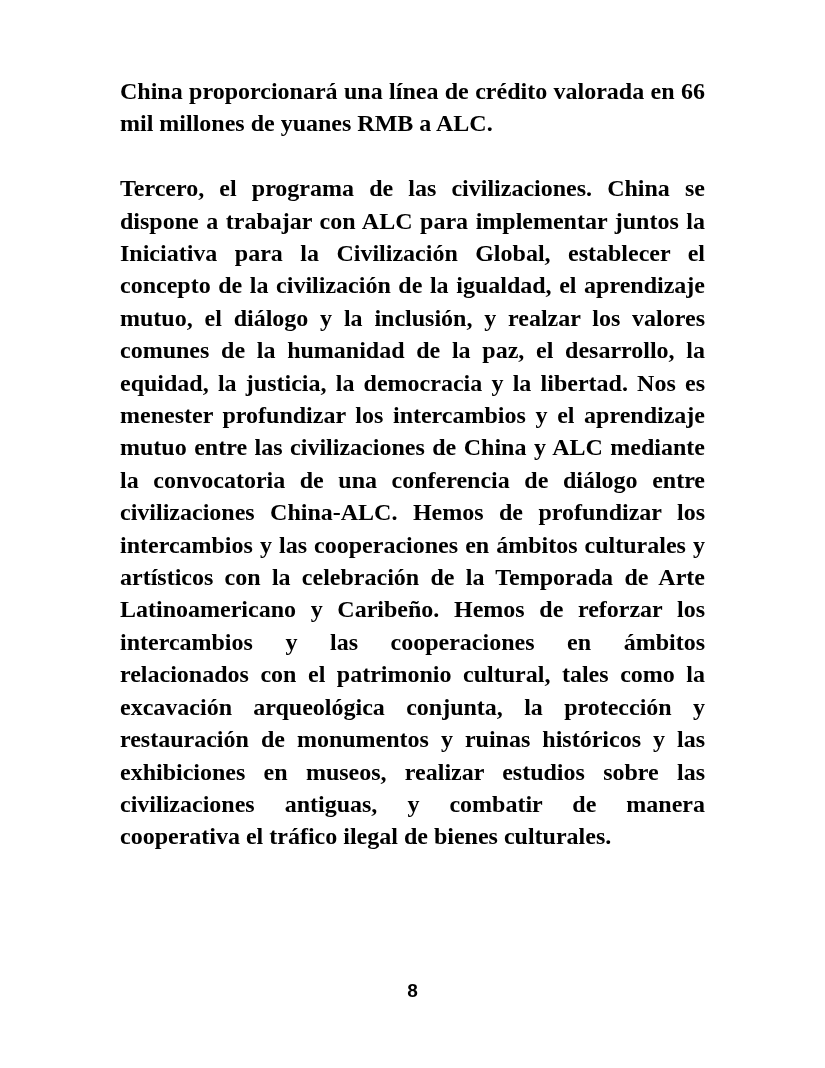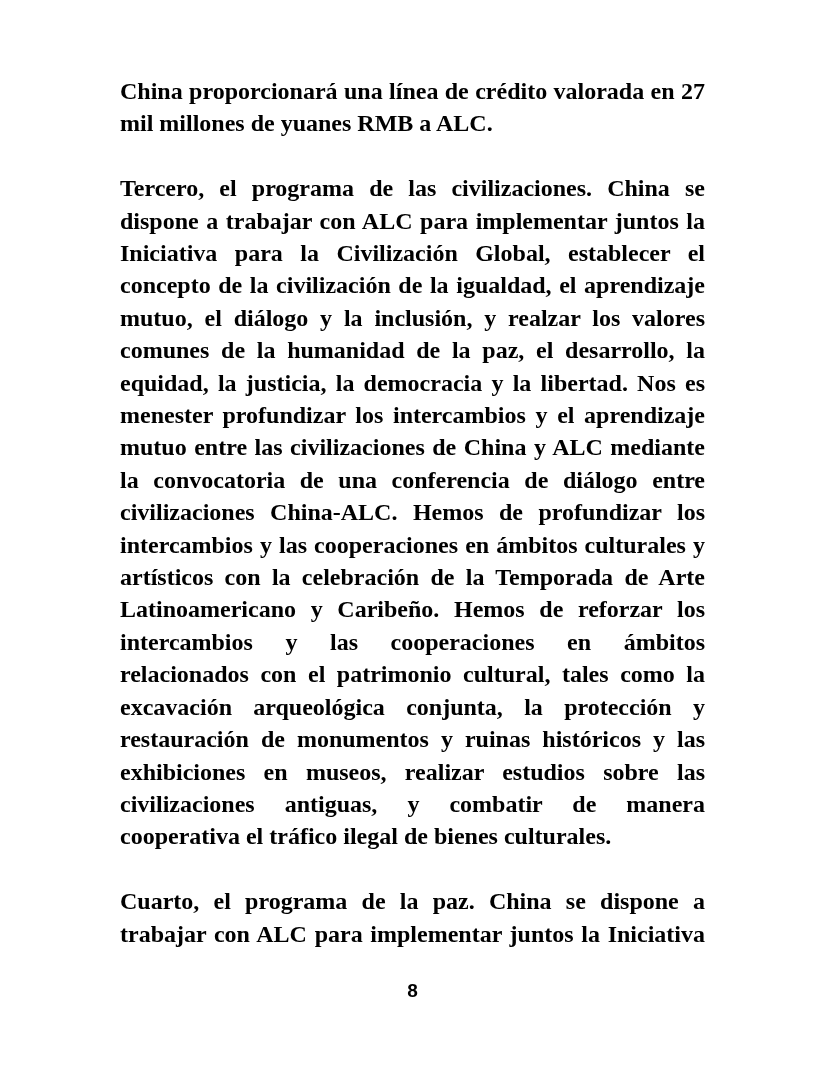--- a/index.html
+++ b/index.html
@@ -48,18 +48,17 @@
     font-weight: bold;
     font-size: 19px;
     line-height: 19px;
   }
 </style>
 </head>
 <body>
 
 <div class="page">
   <div class="content">
-    <p class="para">China proporcionará una línea de crédito valorada en 27 mil millones de yuanes RMB a ALC.</p>
+    <p class="para">China proporcionará una línea de crédito valorada en 66 mil millones de yuanes RMB a ALC.</p>
     <p class="para">Tercero, el programa de las civilizaciones. China se dispone a trabajar con ALC para implementar juntos la Iniciativa para la Civilización Global, establecer el concepto de la civilización de la igualdad, el aprendizaje mutuo, el diálogo y la inclusión, y realzar los valores comunes de la humanidad de la paz, el desarrollo, la equidad, la justicia, la democracia y la libertad. Nos es menester profundizar los intercambios y el aprendizaje mutuo entre las civilizaciones de China y ALC mediante la convocatoria de una conferencia de diálogo entre civilizaciones China-ALC. Hemos de profundizar los intercambios y las cooperaciones en ámbitos culturales y artísticos con la celebración de la Temporada de Arte Latinoamericano y Caribeño. Hemos de reforzar los intercambios y las cooperaciones en ámbitos relacionados con el patrimonio cultural, tales como la excavación arqueológica conjunta, la protección y restauración de monumentos y ruinas históricos y las exhibiciones en museos, realizar estudios sobre las civilizaciones antiguas, y combatir de manera cooperativa el tráfico ilegal de bienes culturales.</p>
-    <p class="para continued">Cuarto, el programa de la paz. China se dispone a trabajar con ALC para implementar juntos la Iniciativa</p>
   </div>
   <div class="page-number">8</div>
 </div>
 
 </body></html>

